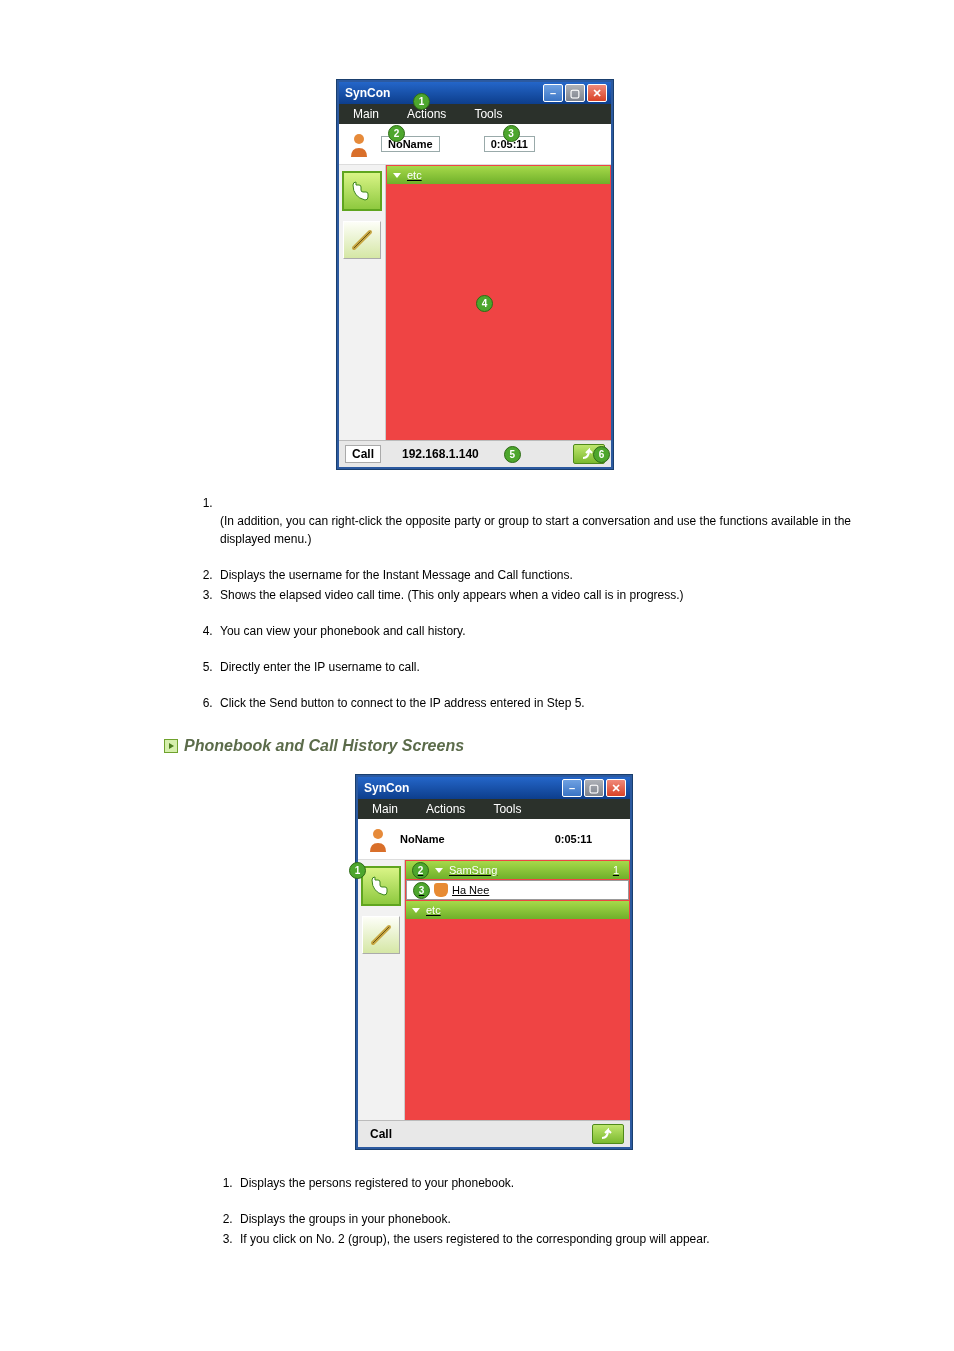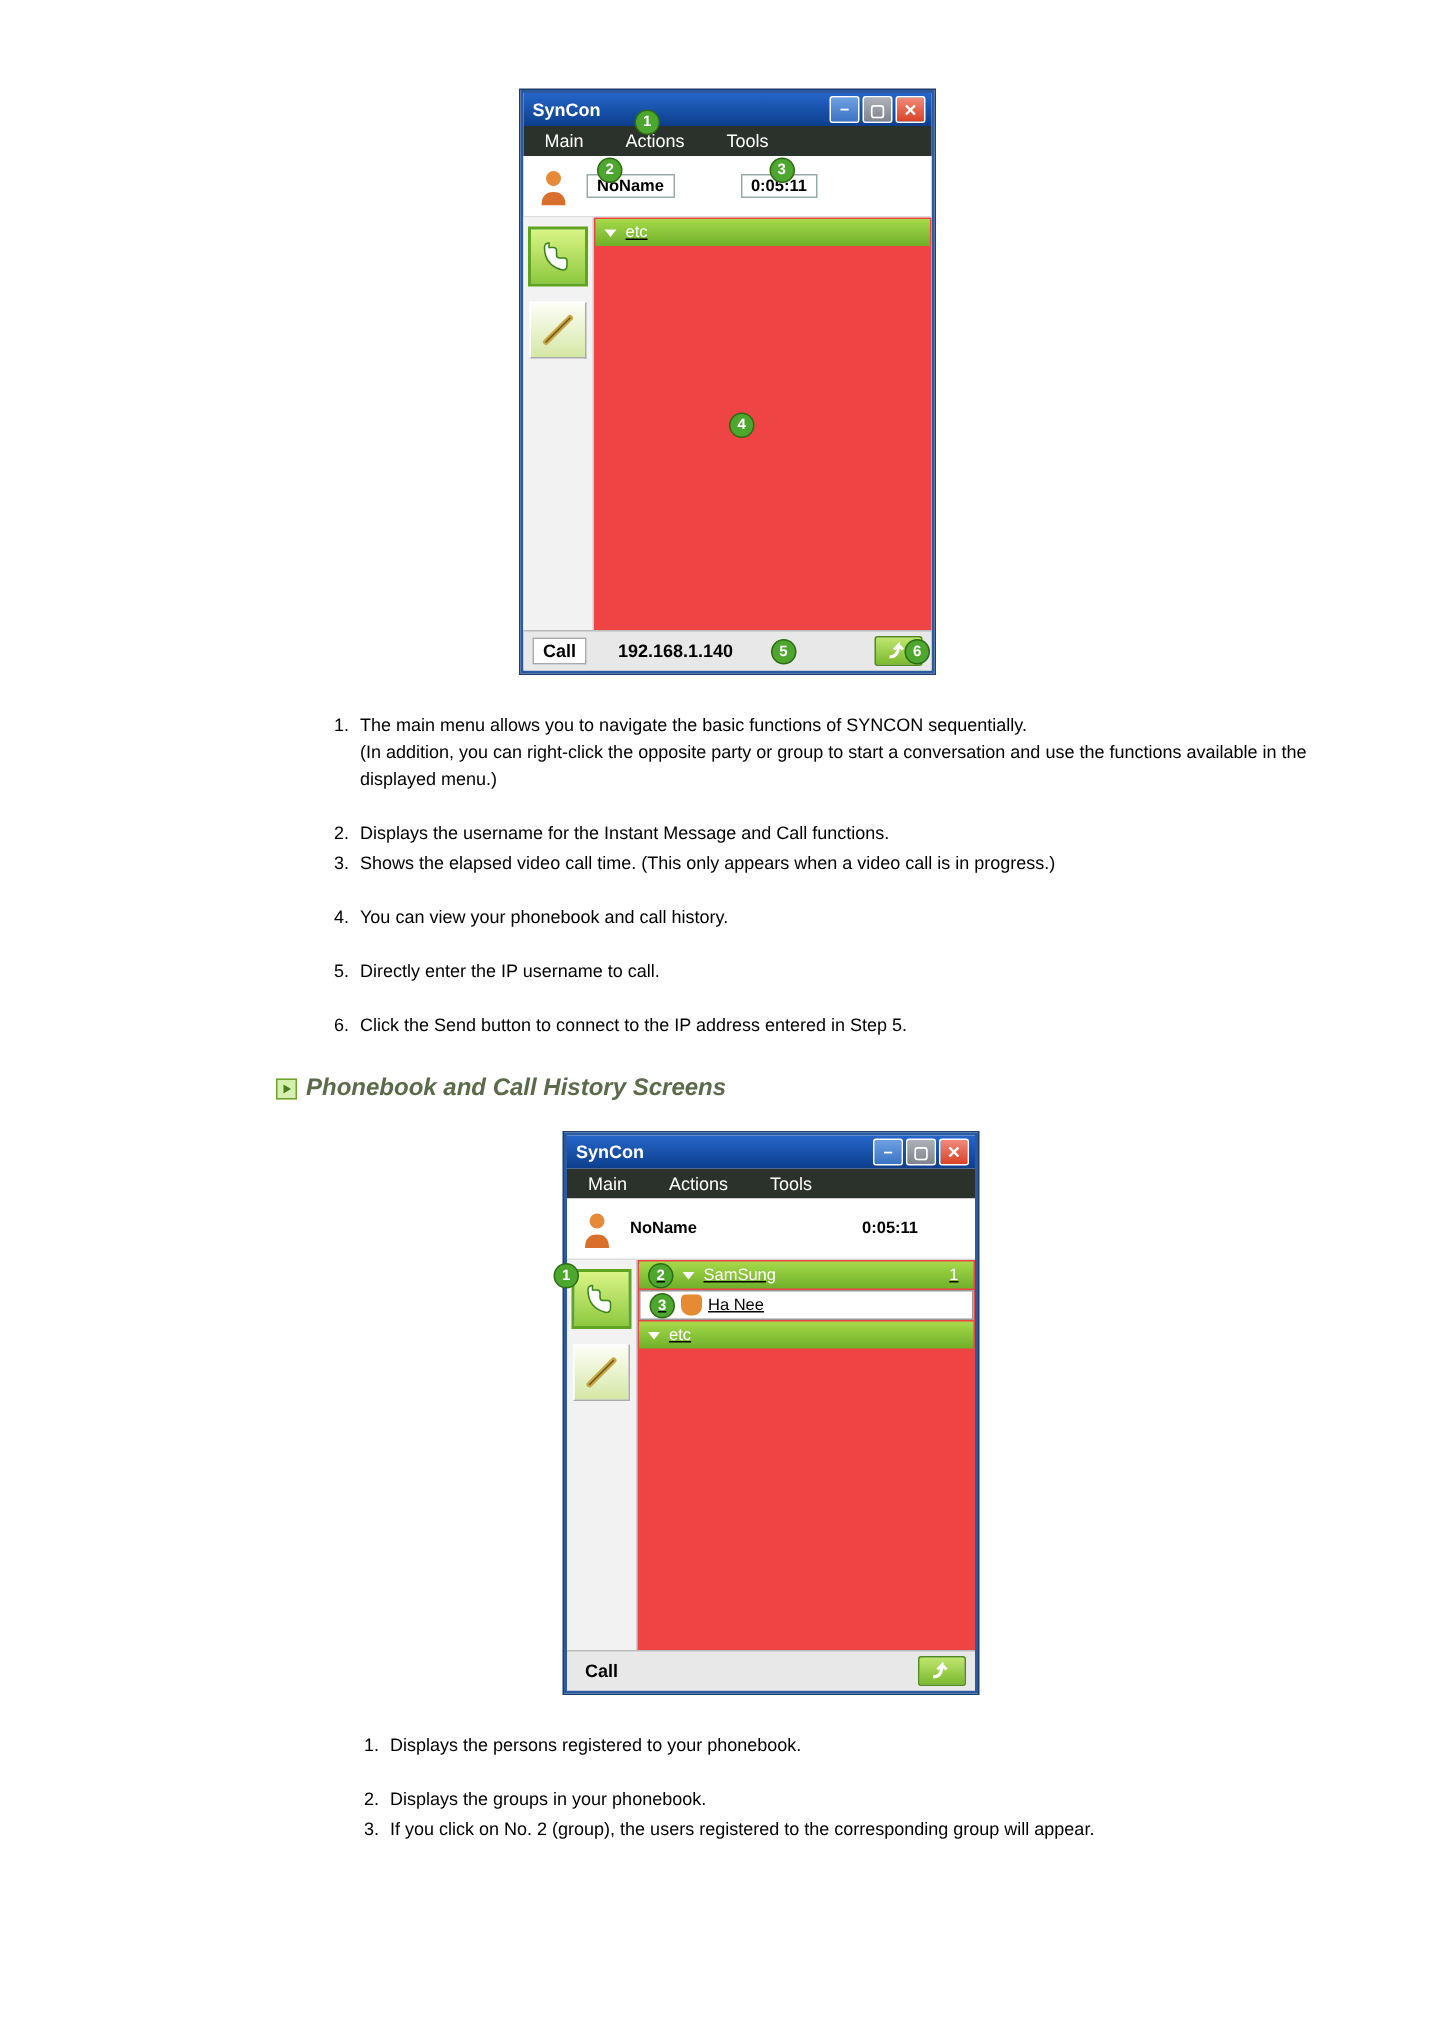--- a/index.html
+++ b/index.html
@@ -5,21 +5,22 @@
   body {
     margin: 0;
     padding: 0;
     background: #ffffff;
     font-family: Arial, Helvetica, sans-serif;
     font-size: 12px;
     color: #000;
     width: 954px;
   }
   .page {
-    padding: 40px 60px 60px 76px;
+    padding: 40px 60px 60px 56px;
+    margin-top: 20px;
   }
   .app-win {
     width: 272px;
     margin: 20px auto 25px auto;
     border: 2px solid #2c5aa0;
     box-shadow: 0 0 0 1px #1a3f6e;
     background: #fff;
   }
   .titlebar {
     height: 22px;
@@ -321,21 +322,21 @@
       <svg width="16" height="12" viewBox="0 0 16 12">
             <path d="M2 10 Q8 10 8 2 L5 5 M8 2 L11 5" stroke="#fff" stroke-width="2" fill="none"></path>
           </svg>
       <span class="num-callout" style="top:1px; right:-6px; left:auto;">6</span>
     </div>
   </div>
 </div>
 
 <ol class="desc-list">
   <li class="gap">
-    <span>The main menu allows you to navigate the basic functions of SYNCON sequentially.</span><br>
+    <br>
     <span>(In addition, you can right-click the opposite party or group to start a conversation and use the functions available in the displayed menu.)</span>
   </li>
   <li>Displays the username for the Instant Message and Call functions.</li>
   <li class="gap">Shows the elapsed video call time. (This only appears when a video call is in progress.)</li>
   <li class="gap">You can view your phonebook and call history.</li>
   <li class="gap">Directly enter the IP username to call.</li>
   <li>Click the Send button to connect to the IP address entered in Step 5.</li>
 </ol>
 
 <div class="section-heading">

